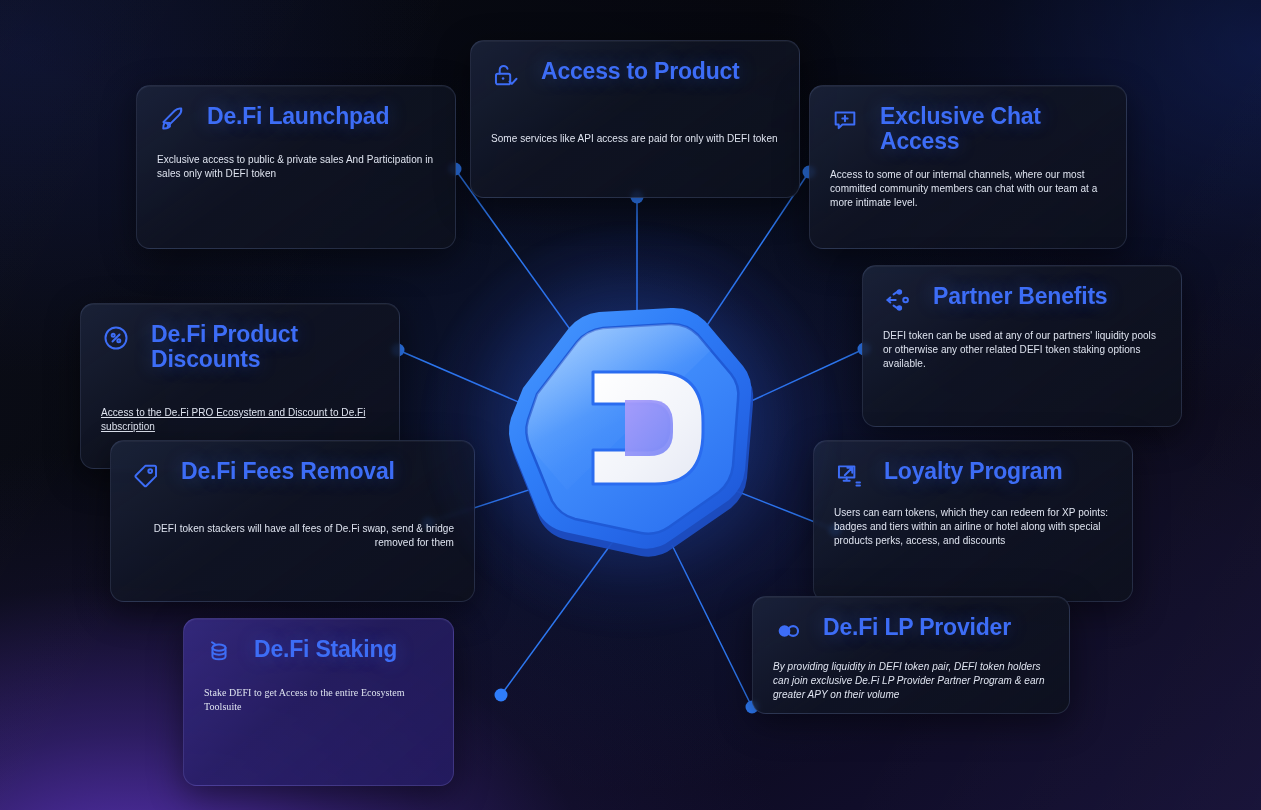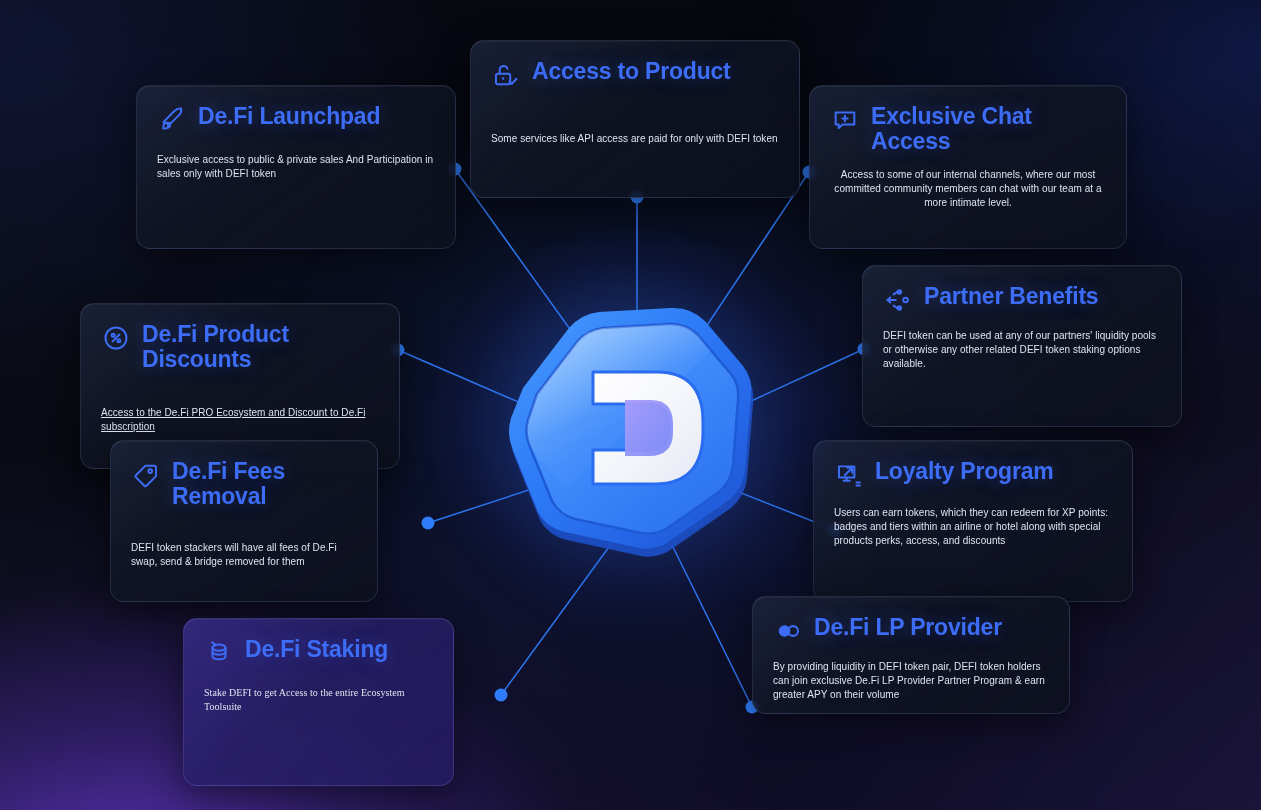--- a/index.html
+++ b/index.html
@@ -55,21 +55,21 @@
   .card.violet {
     background:
       linear-gradient(140deg, rgba(74,58,176,0.50) 0%, rgba(48,38,128,0.40) 45%, rgba(40,30,110,0.55) 100%),
       rgba(30,24,78,0.72);
     border-color: rgba(150,140,230,0.22);
   }
 
   .card-head {
     display: flex;
     align-items: flex-start;
-    gap: 11px;
+    gap: 20px;
   }
 
   .card-icon {
     flex: 0 0 auto;
     width: 30px;
     height: 30px;
     margin-top: 1px;
     color: #3d6df6;
     display: flex;
     align-items: center;
@@ -220,21 +220,21 @@
   <div class="card" style="left:809px; top:85px; width:318px; height:164px;">
     <div class="card-head">
       <span class="card-icon">
         <svg viewBox="0 0 24 24" fill="none" stroke="currentColor" stroke-width="1.7" stroke-linecap="round" stroke-linejoin="round">
           <path d="M4 5.6h16v10.2H9.8L6.6 19v-3.2H4z"></path>
           <path d="M12 8.4v4.6M9.7 10.7h4.6"></path>
         </svg>
       </span>
       <div class="card-title">Exclusive Chat Access</div>
     </div>
-    <div class="card-body" style="margin-top:14px;text-align:center;">Access to some of our internal channels, where our most committed community members can chat with our team at a more intimate level.</div>
+    <div class="card-body" style="margin-top:14px;">Access to some of our internal channels, where our most committed community members can chat with our team at a more intimate level.</div>
   </div>
 
   <div class="card" style="left:80px; top:262px; width:320px; height:166px;margin-top:41px;">
     <div class="card-head">
       <span class="card-icon">
         <svg viewBox="0 0 24 24" fill="none" stroke="currentColor" stroke-width="1.7" stroke-linecap="round" stroke-linejoin="round">
           <circle cx="12" cy="12" r="9"></circle>
           <path d="M15 9 9 15"></path>
           <circle cx="9.6" cy="9.6" r="1.3"></circle>
           <circle cx="14.4" cy="14.4" r="1.3"></circle>
@@ -256,21 +256,21 @@
           <circle cx="13.2" cy="5.2" r="1.5" fill="currentColor"></circle>
           <circle cx="13.2" cy="18.8" r="1.5" fill="currentColor"></circle>
           <path d="M3 12 5.4 9.8M3 12l2.4 2.2"></path>
         </svg>
       </span>
       <div class="card-title">Partner Benefits</div>
     </div>
     <div class="card-body" style="margin-top:14px;">DEFI token can be used at any of our partners' liquidity pools or otherwise any other related DEFI token staking options available.</div>
   </div>
 
-  <div class="card" style="left:110px; top:440px; width:268px; height:162px;">
+  <div class="card" style="left:110px; top:440px; width:365px; height:162px;text-align:right;">
     <div class="card-head">
       <span class="card-icon">
         <svg viewBox="0 0 24 24" fill="none" stroke="currentColor" stroke-width="1.7" stroke-linecap="round" stroke-linejoin="round">
           <path d="M3.4 12.2 11.6 4h7.6q1.4 0 1.4 1.4v7.6l-8.2 8.2q-.9.9-1.8 0l-7.2-7.2q-.9-.9 0-1.8z"></path>
           <circle cx="15.6" cy="8.6" r="1.6"></circle>
         </svg>
       </span>
       <div class="card-title">De.Fi Fees Removal</div>
     </div>
     <div class="card-body" style="margin-top:32px;">DEFI token stackers will have all fees of De.Fi swap, send &amp; bridge removed for them</div>
@@ -309,16 +309,16 @@
   <div class="card" style="left:752px; top:596px; width:318px; height:118px;">
     <div class="card-head">
       <span class="card-icon">
         <svg viewBox="0 0 24 24" fill="none" stroke="currentColor" stroke-width="1.8">
           <circle cx="9" cy="12" r="5" fill="currentColor" stroke="none"></circle>
           <circle cx="16.4" cy="12" r="4.2"></circle>
         </svg>
       </span>
       <div class="card-title">De.Fi LP Provider</div>
     </div>
-    <div class="card-body" style="margin-top:14px;">By providing liquidity in DEFI token pair, DEFI token holders can join exclusive De.Fi LP Provider Partner Program &amp; earn greater APY on their volume</div>
+    <div class="card-body" style="margin-top:14px;font-style:italic;">By providing liquidity in DEFI token pair, DEFI token holders can join exclusive De.Fi LP Provider Partner Program &amp; earn greater APY on their volume</div>
   </div>
 
 </div>
 
 </body></html>

